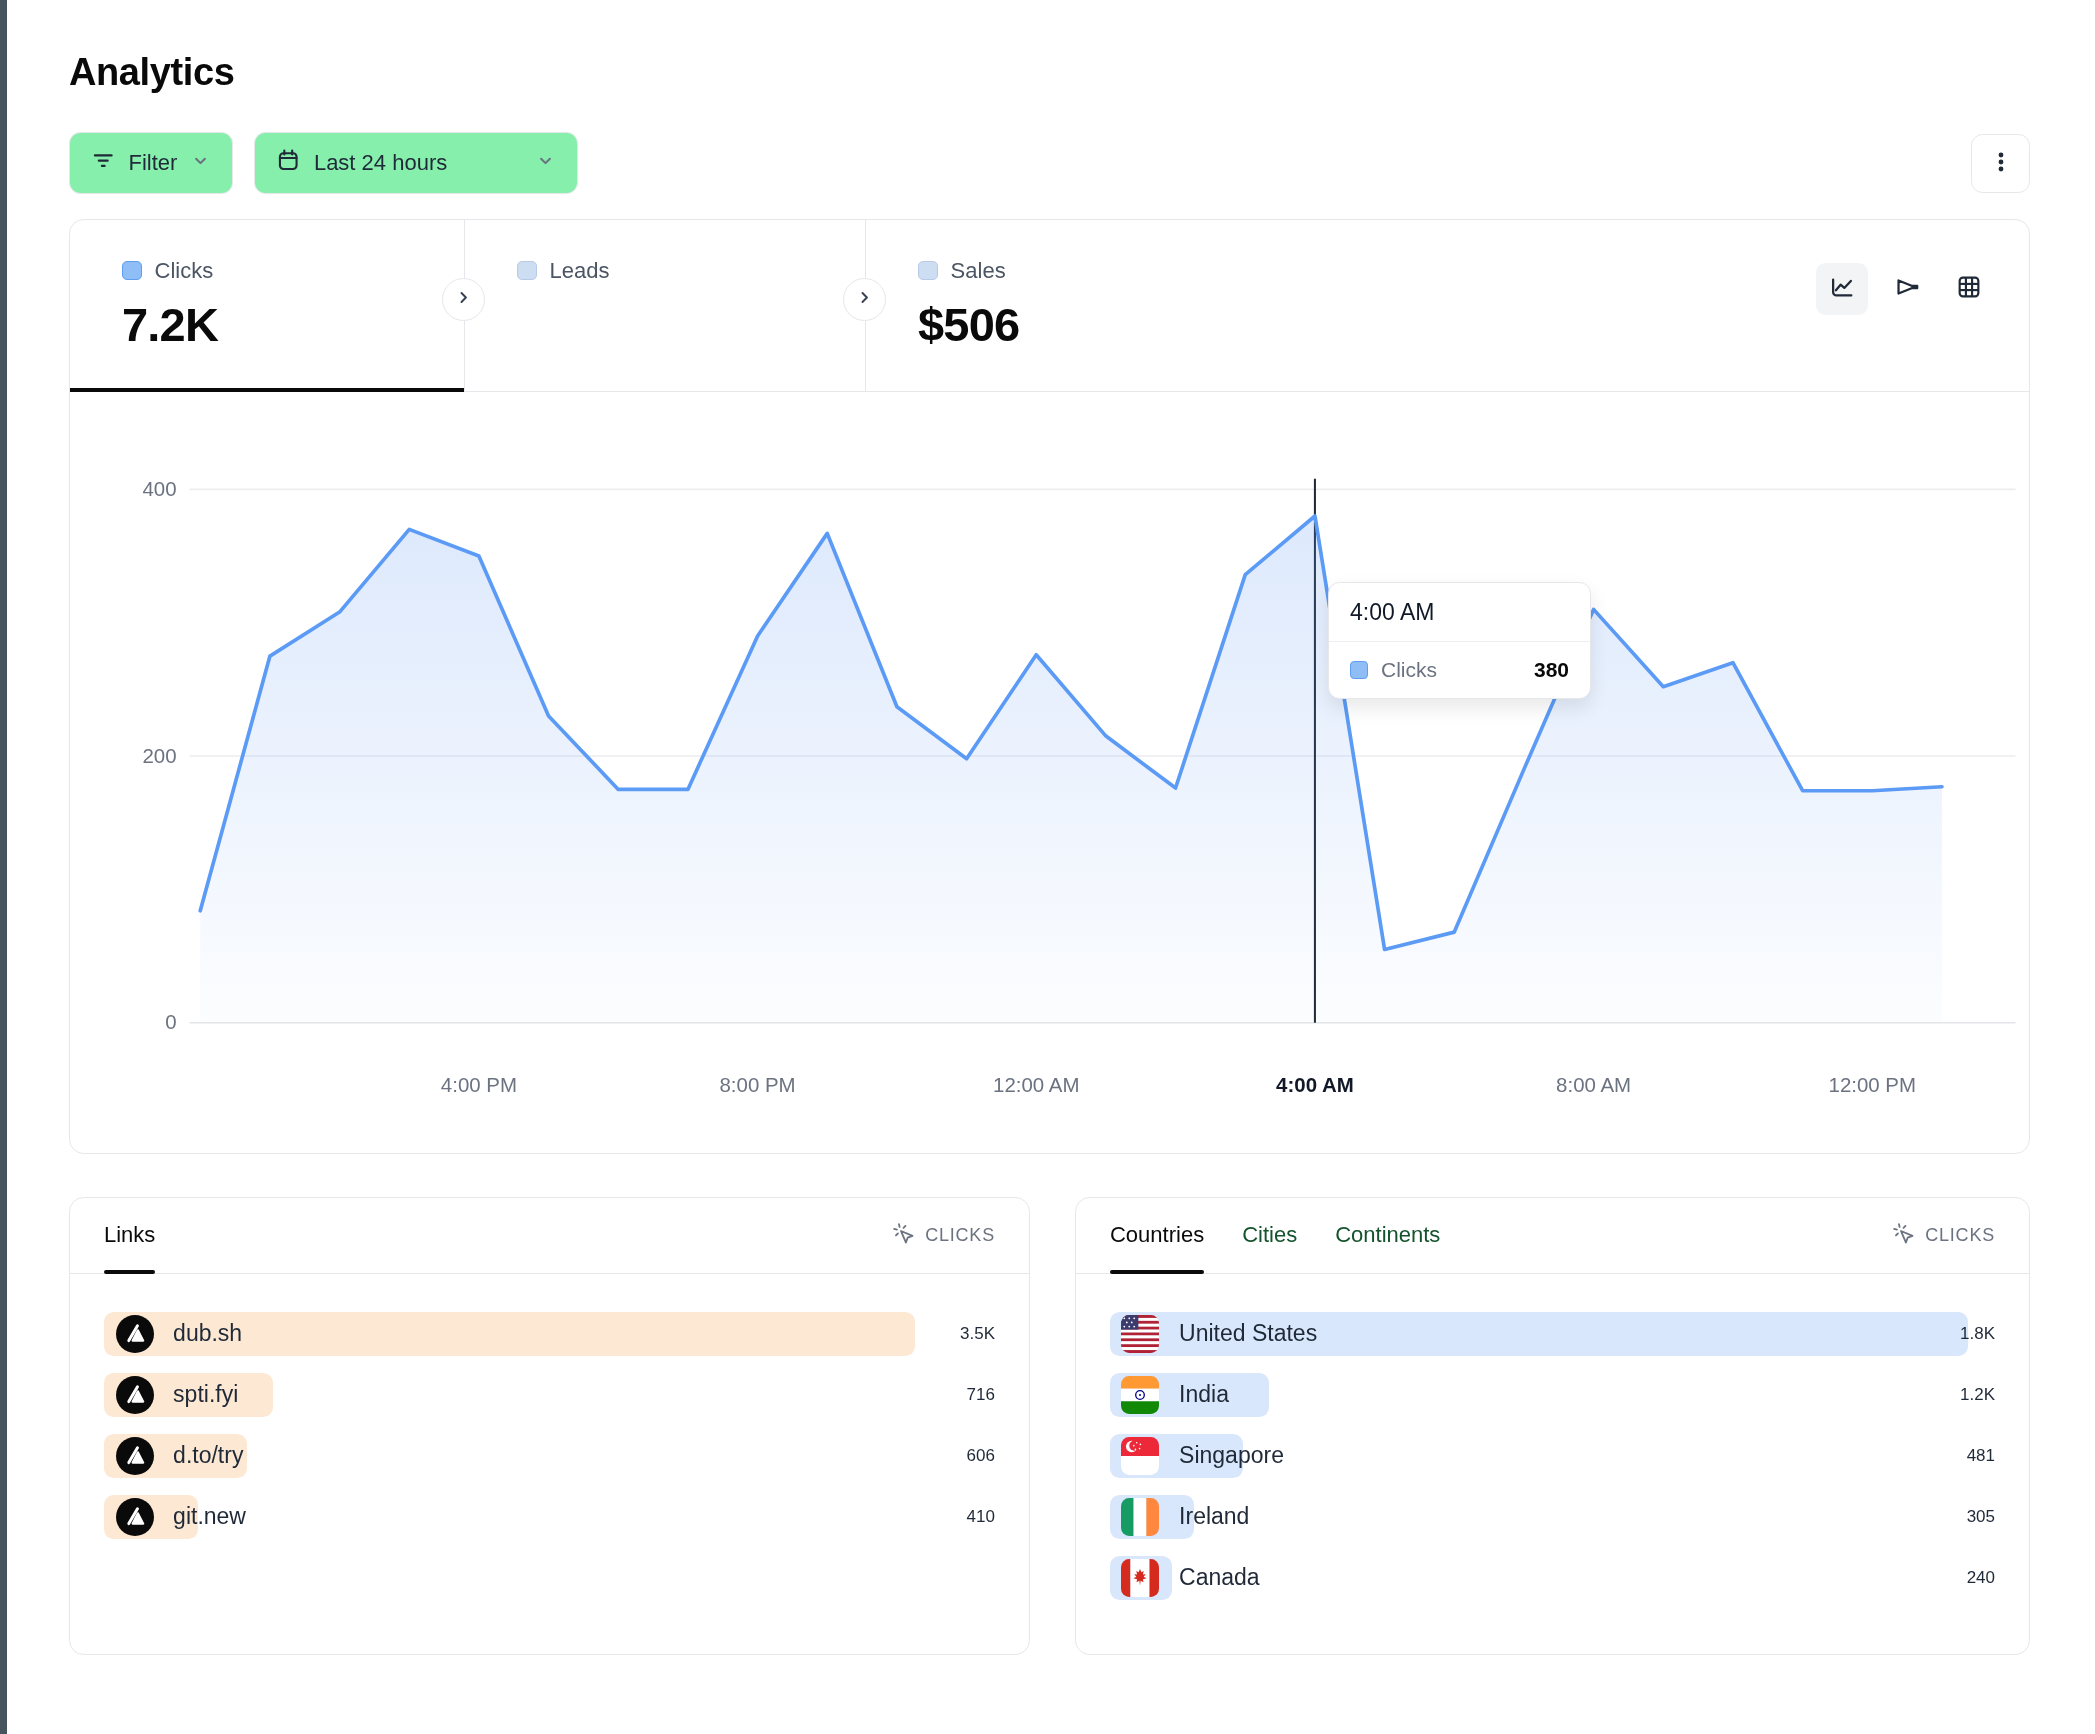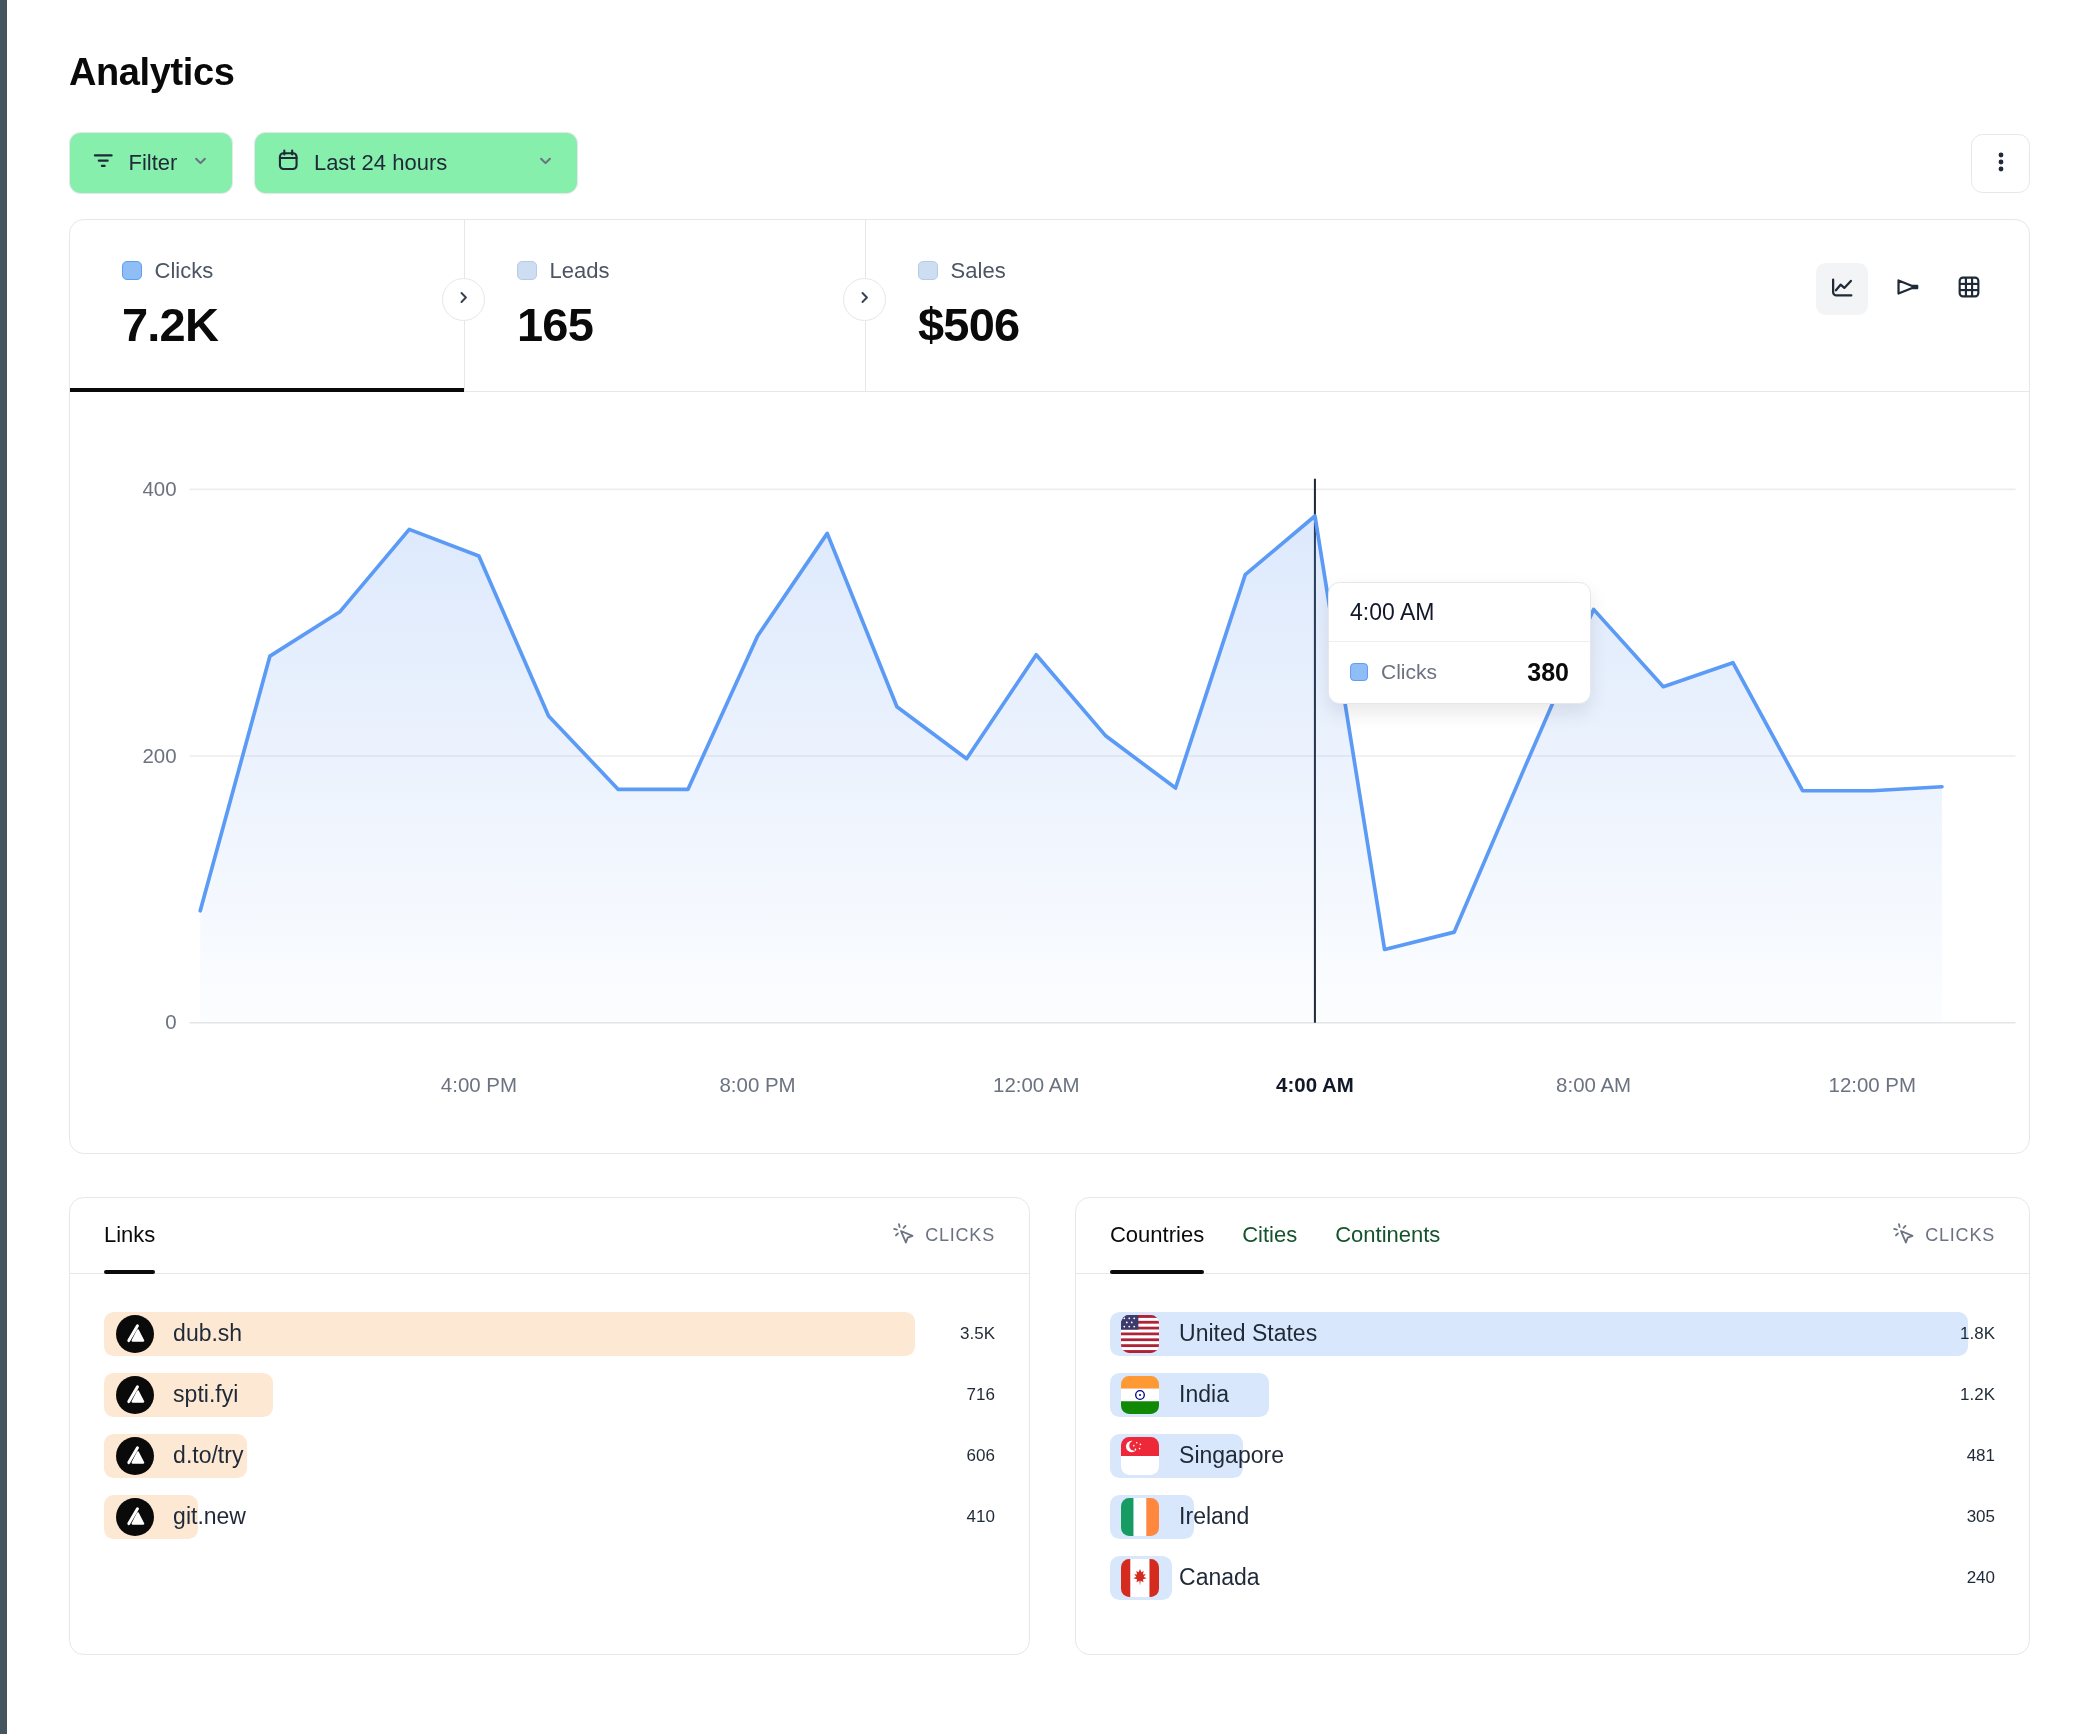--- a/index.html
+++ b/index.html
@@ -44,21 +44,21 @@
   .icon-box.active { background:#f3f4f6; }
 
   .chart-wrap { position:relative; width:100%; height:760px; }
   .chart-wrap svg.chart { position:absolute; left:0; top:0; }
 
   .tooltip { position:absolute; left:1257px; top:190px; width:263px; background:#fff; border:1.2px solid #e5e7eb; border-radius:11.5px; box-shadow:0 8.2px 19.6px rgba(0,0,0,0.09); z-index:5; }
   .tooltip-head { padding:16.4px 21px 14.7px 21px; font-size:23px; color:#111827; border-bottom:1.2px solid #eceef0; }
   .tooltip-row { padding:16.4px 21px; display:flex; align-items:center; }
   .tooltip-sq { width:18px; height:18px; border-radius:4.1px; background:#8fbef7; border:1.6px solid #5f9df2; margin-right:13px; }
   .tooltip-label { font-size:21px; color:#6b7280; }
-  .tooltip-value { margin-left:auto; font-size:25px; font-weight:700; color:#0a0a0a; }
+  .tooltip-value { margin-left:auto; font-size:21px; font-weight:700; color:#0a0a0a; }
 
   .bottom-row { margin-top:43px; display:flex; }
   .panel { height:458px; border:1.2px solid #e5e7eb; border-radius:14.7px; background:#fff; display:flex; flex-direction:column; }
   .panel.links { width:967px; }
   .panel.countries { width:961px; margin-left:45px; }
 
   .panel-head { height:76px; flex:none; display:flex; align-items:stretch; padding:0 34px; border-bottom:1.2px solid #e5e7eb; }
   .panel-tab { display:flex; align-items:center; font-size:22px; color:#14532d; position:relative; margin-right:38px; cursor:pointer; }
   .panel-tab.active { color:#0a0a0a; font-weight:500; }
   .panel-tab.active::after { content:""; position:absolute; left:0; right:0; bottom:-1.2px; height:4.1px; background:#0a0a0a; border-radius:2.5px; }
@@ -140,21 +140,20 @@
           <span class="legend-sq on"></span>
           <span class="stat-label">Clicks</span>
         </div>
         <div class="stat-value">7.2K</div>
       </div>
       <div class="stat-tab t1">
         <div class="stat-head">
           <span class="legend-sq off"></span>
           <span class="stat-label">Leads</span>
         </div>
-        <div class="stat-value">165</div>
       </div>
       <div class="stat-tab t2">
         <div class="stat-head">
           <span class="legend-sq off"></span>
           <span class="stat-label">Sales</span>
         </div>
         <div class="stat-value">$506</div>
       </div>
 
       <div class="tab-next n0">

